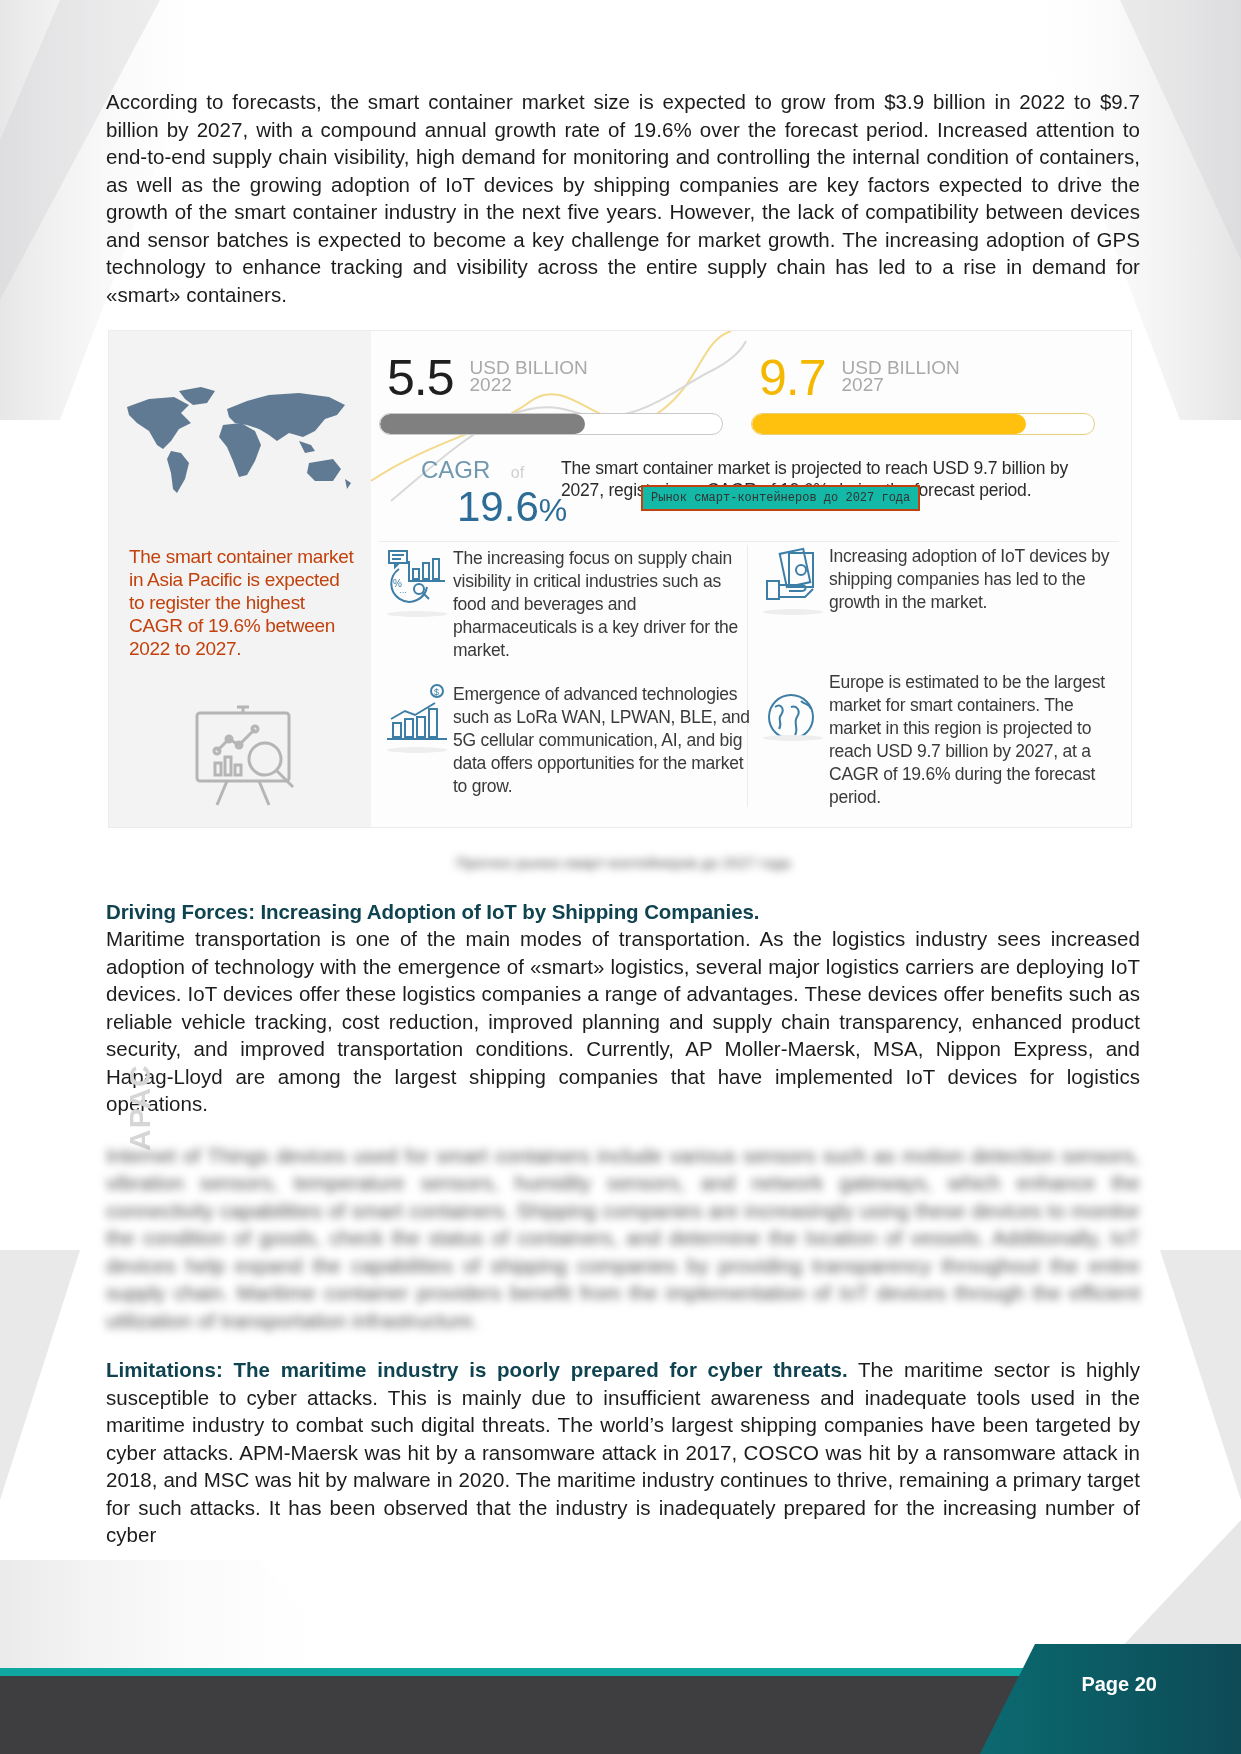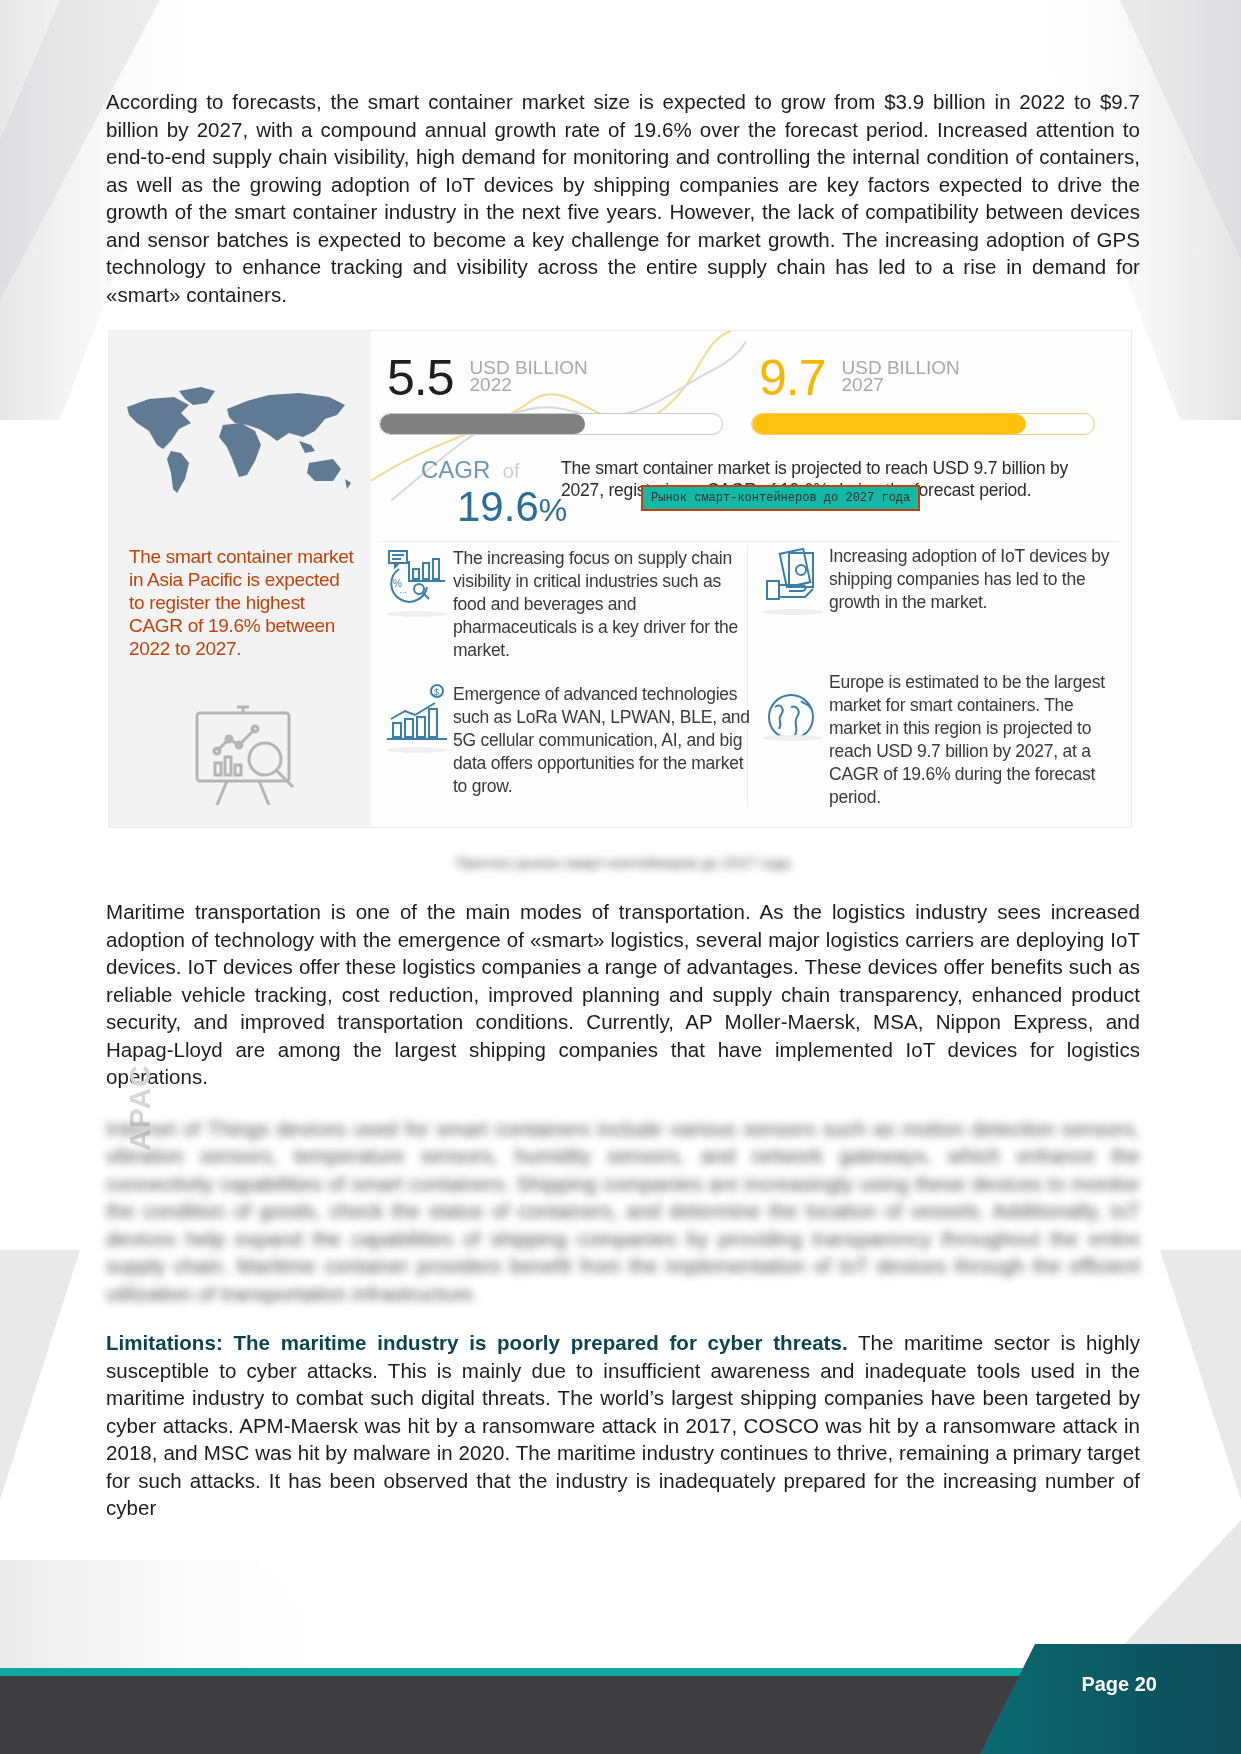--- a/index.html
+++ b/index.html
@@ -61,21 +61,21 @@
     background: #ffffff; border: 1.5px solid #c9c9c9; box-sizing: border-box; overflow: hidden;
   }
   .bar-2022 { left: 8px; }
   .bar-2027 { left: 380px; border-color: #e8cf7a; }
   .bar-fill { height: 100%; border-radius: 12px; }
   .bar-2022 .bar-fill { background: #808080; }
   .bar-2027 .bar-fill { background: #ffc10e; }
 
   .cagr { position: absolute; left: 50px; top: 124px; color: #2b6e96; }
   .cagr-label { font-size: 24px; line-height: 30px; color: #6f98b0; }
-  .cagr-of { font-size: 20px; color: #cfcfcf; margin-left: 8px; }
+  .cagr-of { font-size: 16px; color: #cfcfcf; margin-left: 16px; }
   .cagr-value { font-size: 42px; line-height: 44px; color: #2c6c96; font-family: "Liberation Sans", sans-serif; margin-left: 36px; }
   .cagr-value .pct { font-size: 32px; }
 
   .cagr-desc {
     position: absolute; left: 190px; top: 126px; width: 540px;
     font-size: 17.5px; line-height: 22px; color: #2b2b2b; letter-spacing: -0.2px;
   }
   .tooltip {
     position: absolute; left: 270px; top: 154px; padding: 2px 8px;
     background: #14b8a6; border: 2px solid #c2410c;
@@ -296,20 +296,21 @@
           </svg>
           <div class="shadow"></div>
         </div>
         <div class="ftext">Europe is estimated to be the largest market for smart containers. The market in this region is projected to reach USD 9.7 billion by 2027, at a CAGR of 19.6% during the forecast period.</div>
       </div>
     </div>
   </div>
 
   <div class="caption-blur">Прогноз рынка смарт-контейнеров до 2027 года</div>
 
+  <h3 class="heading">Driving Forces: Increasing Adoption of IoT by Shipping Companies.</h3>
   <p class="para">Maritime transportation is one of the main modes of transportation. As the logistics industry sees increased adoption of technology with the emergence of «smart» logistics, several major logistics carriers are deploying IoT devices. IoT devices offer these logistics companies a range of advantages. These devices offer benefits such as reliable vehicle tracking, cost reduction, improved planning and supply chain transparency, enhanced product security, and improved transportation conditions. Currently, AP Moller-Maersk, MSA, Nippon Express, and Hapag-Lloyd are among the largest shipping companies that have implemented IoT devices for logistics operations.</p>
 
   <p class="para blurred">Internet of Things devices used for smart containers include various sensors such as motion detection sensors, vibration sensors, temperature sensors, humidity sensors, and network gateways, which enhance the connectivity capabilities of smart containers. Shipping companies are increasingly using these devices to monitor the condition of goods, check the status of containers, and determine the location of vessels. Additionally, IoT devices help expand the capabilities of shipping companies by providing transparency throughout the entire supply chain. Maritime container providers benefit from the implementation of IoT devices through the efficient utilization of transportation infrastructure.</p>
 
   <p class="para"><span class="inline-head">Limitations: The maritime industry is poorly prepared for cyber threats.</span><span> The maritime sector is highly susceptible to cyber attacks. This is mainly due to insufficient awareness and inadequate tools used in the maritime industry to combat such digital threats. The world’s largest shipping companies have been targeted by cyber attacks. APM-Maersk was hit by a ransomware attack in 2017, COSCO was hit by a ransomware attack in 2018, and MSC was hit by malware in 2020. The maritime industry continues to thrive, remaining a primary target for such attacks. It has been observed that the industry is inadequately prepared for the increasing number of cyber</span></p>
 </div>
 
 <div class="footer">
   <svg viewBox="0 0 1241 110" preserveAspectRatio="none">
     <defs>

